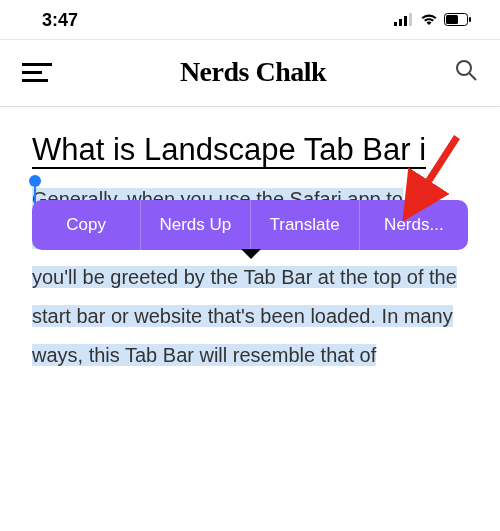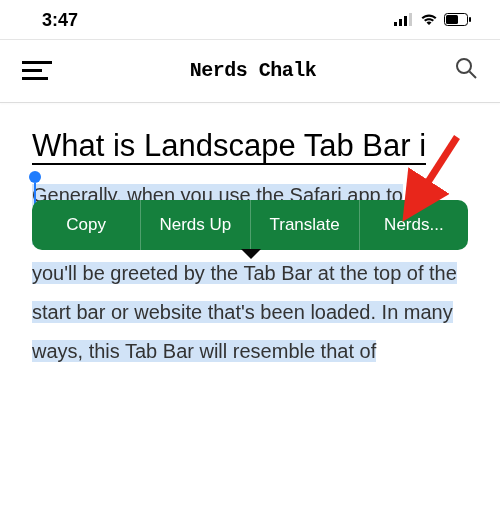--- a/index.html
+++ b/index.html
@@ -43,23 +43,23 @@
     }
     .menu-icon div {
       height: 3px;
       background: #000;
       margin-bottom: 5px;
     }
     .menu-icon div:nth-child(1) { width: 30px; }
     .menu-icon div:nth-child(2) { width: 20px; }
     .menu-icon div:nth-child(3) { width: 26px; margin-bottom: 0; }
     .site-title {
-      font-family: Liberation Mono, monospace;
+      font-family: Liberation Serif, serif;
       font-weight: 900;
-      font-size: 20px;
+      font-size: 28px;
       letter-spacing: -0.5px;
     }
     .search-icon svg {
       width: 24px;
       height: 24px;
       stroke: #444;
       stroke-width: 2;
       fill: none;
     }
     .hr-header {
@@ -106,21 +106,21 @@
       height: 30px;
       background: #1f7cfd;
       margin-left: 5px;
     }
     .context-menu {
       position: absolute;
       top: 200px;
       left: 32px;
       right: 32px;
       height: 50px;
-      background: #15803d;
+      background: #8b5cf6;
       border-radius: 10px;
       display: flex;
       align-items: center;
       color: #fff;
       font-size: 17px;
       z-index: 10;
     }
     .context-item {
       flex: 1;
       text-align: center;

